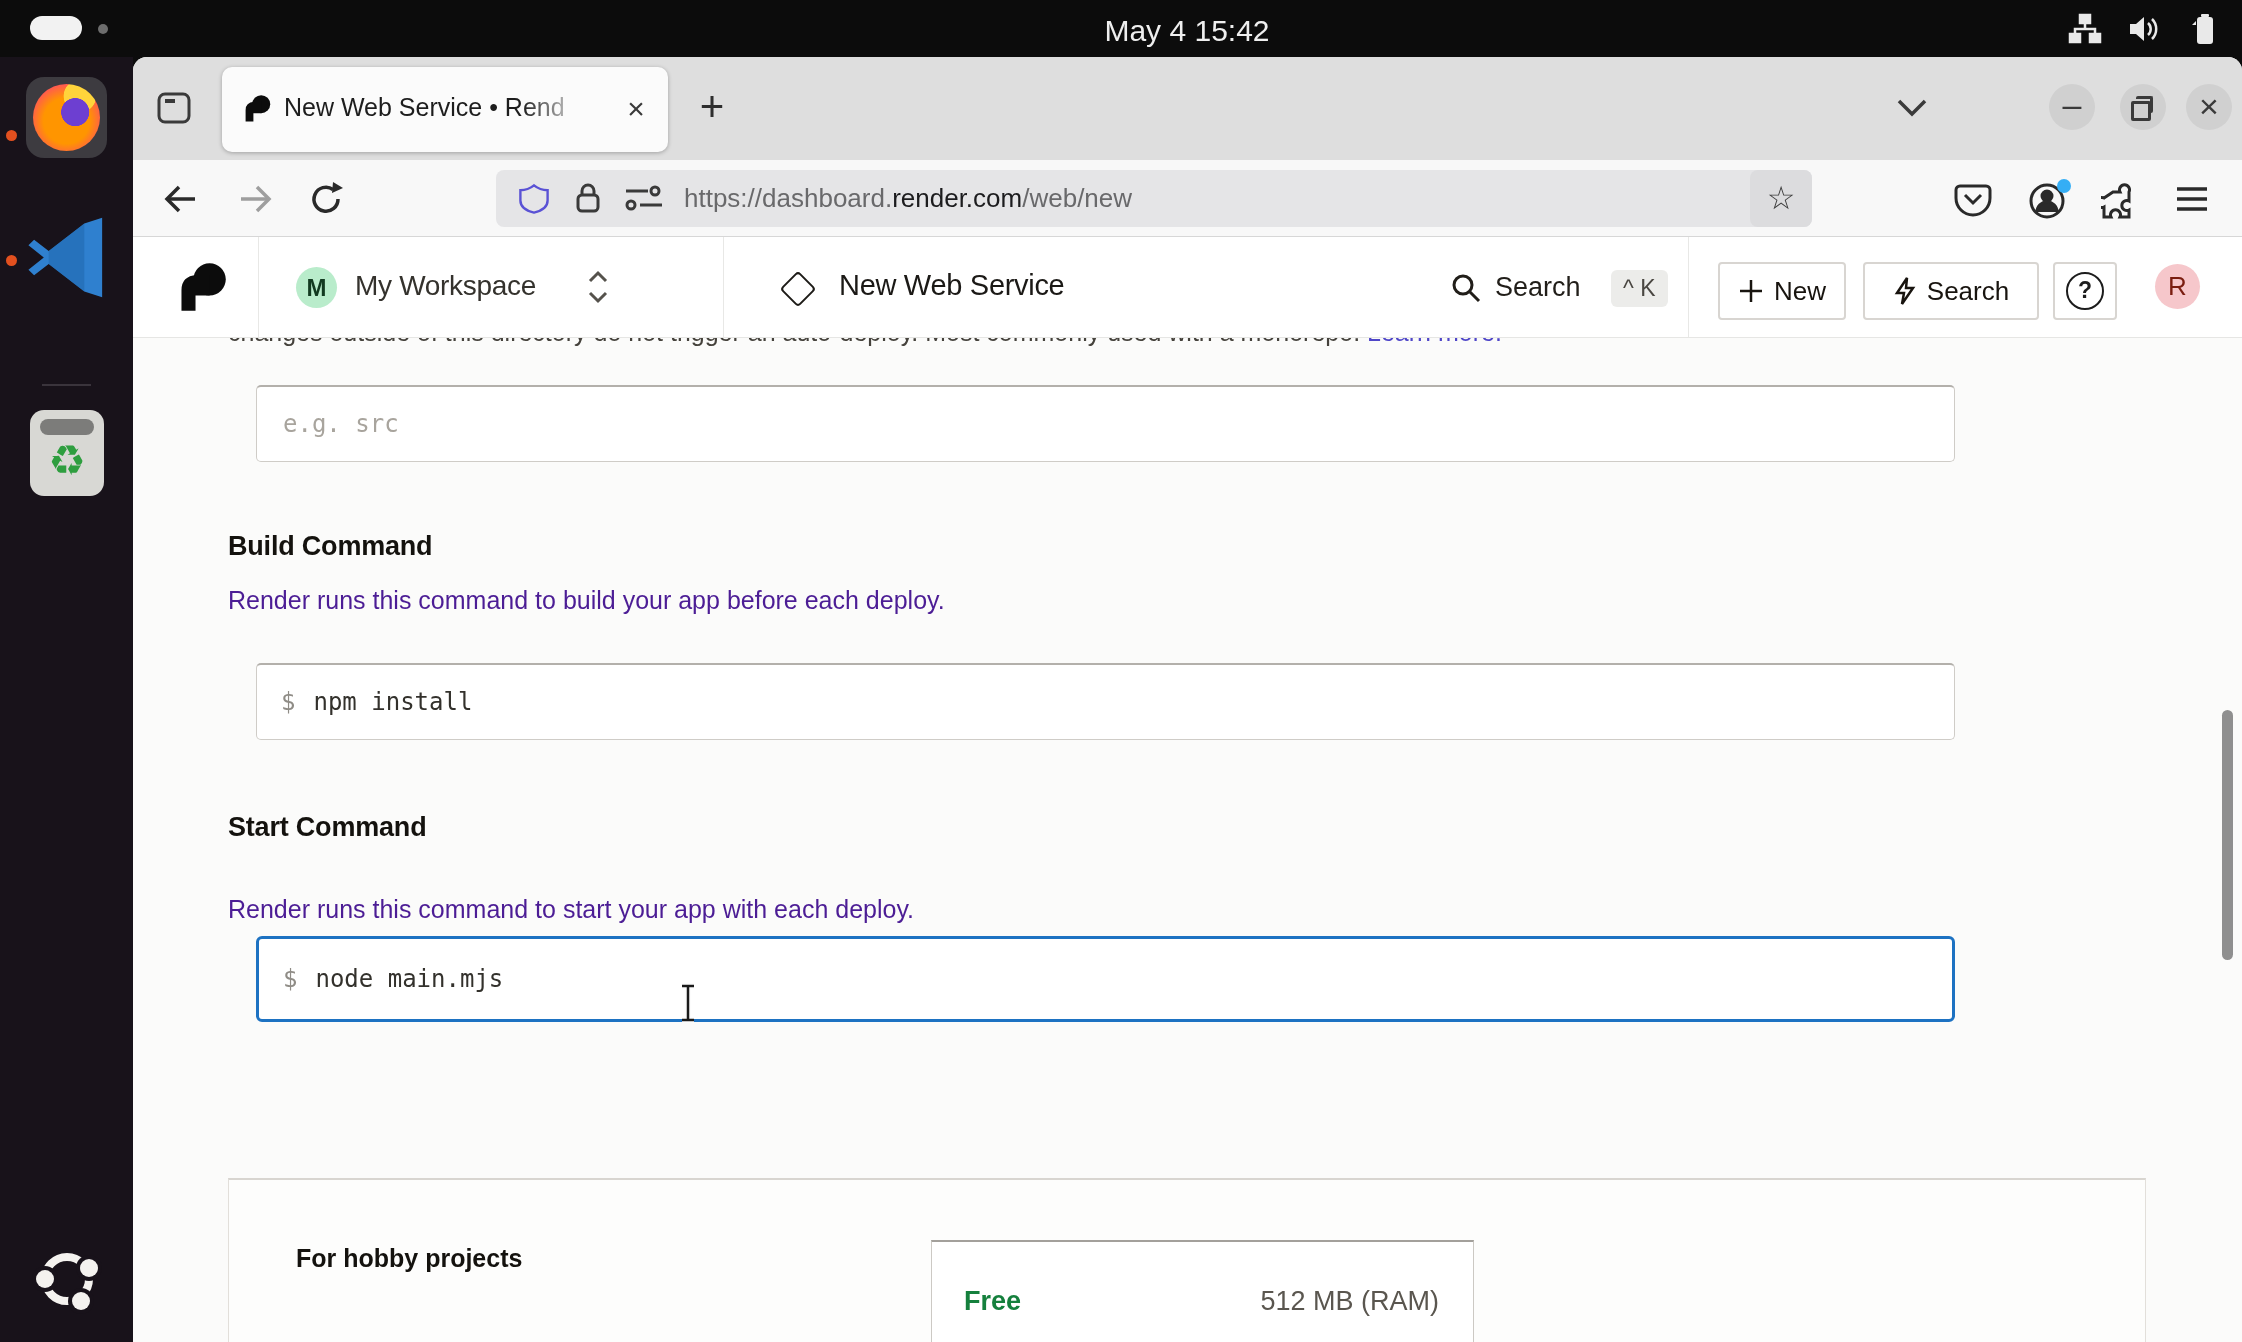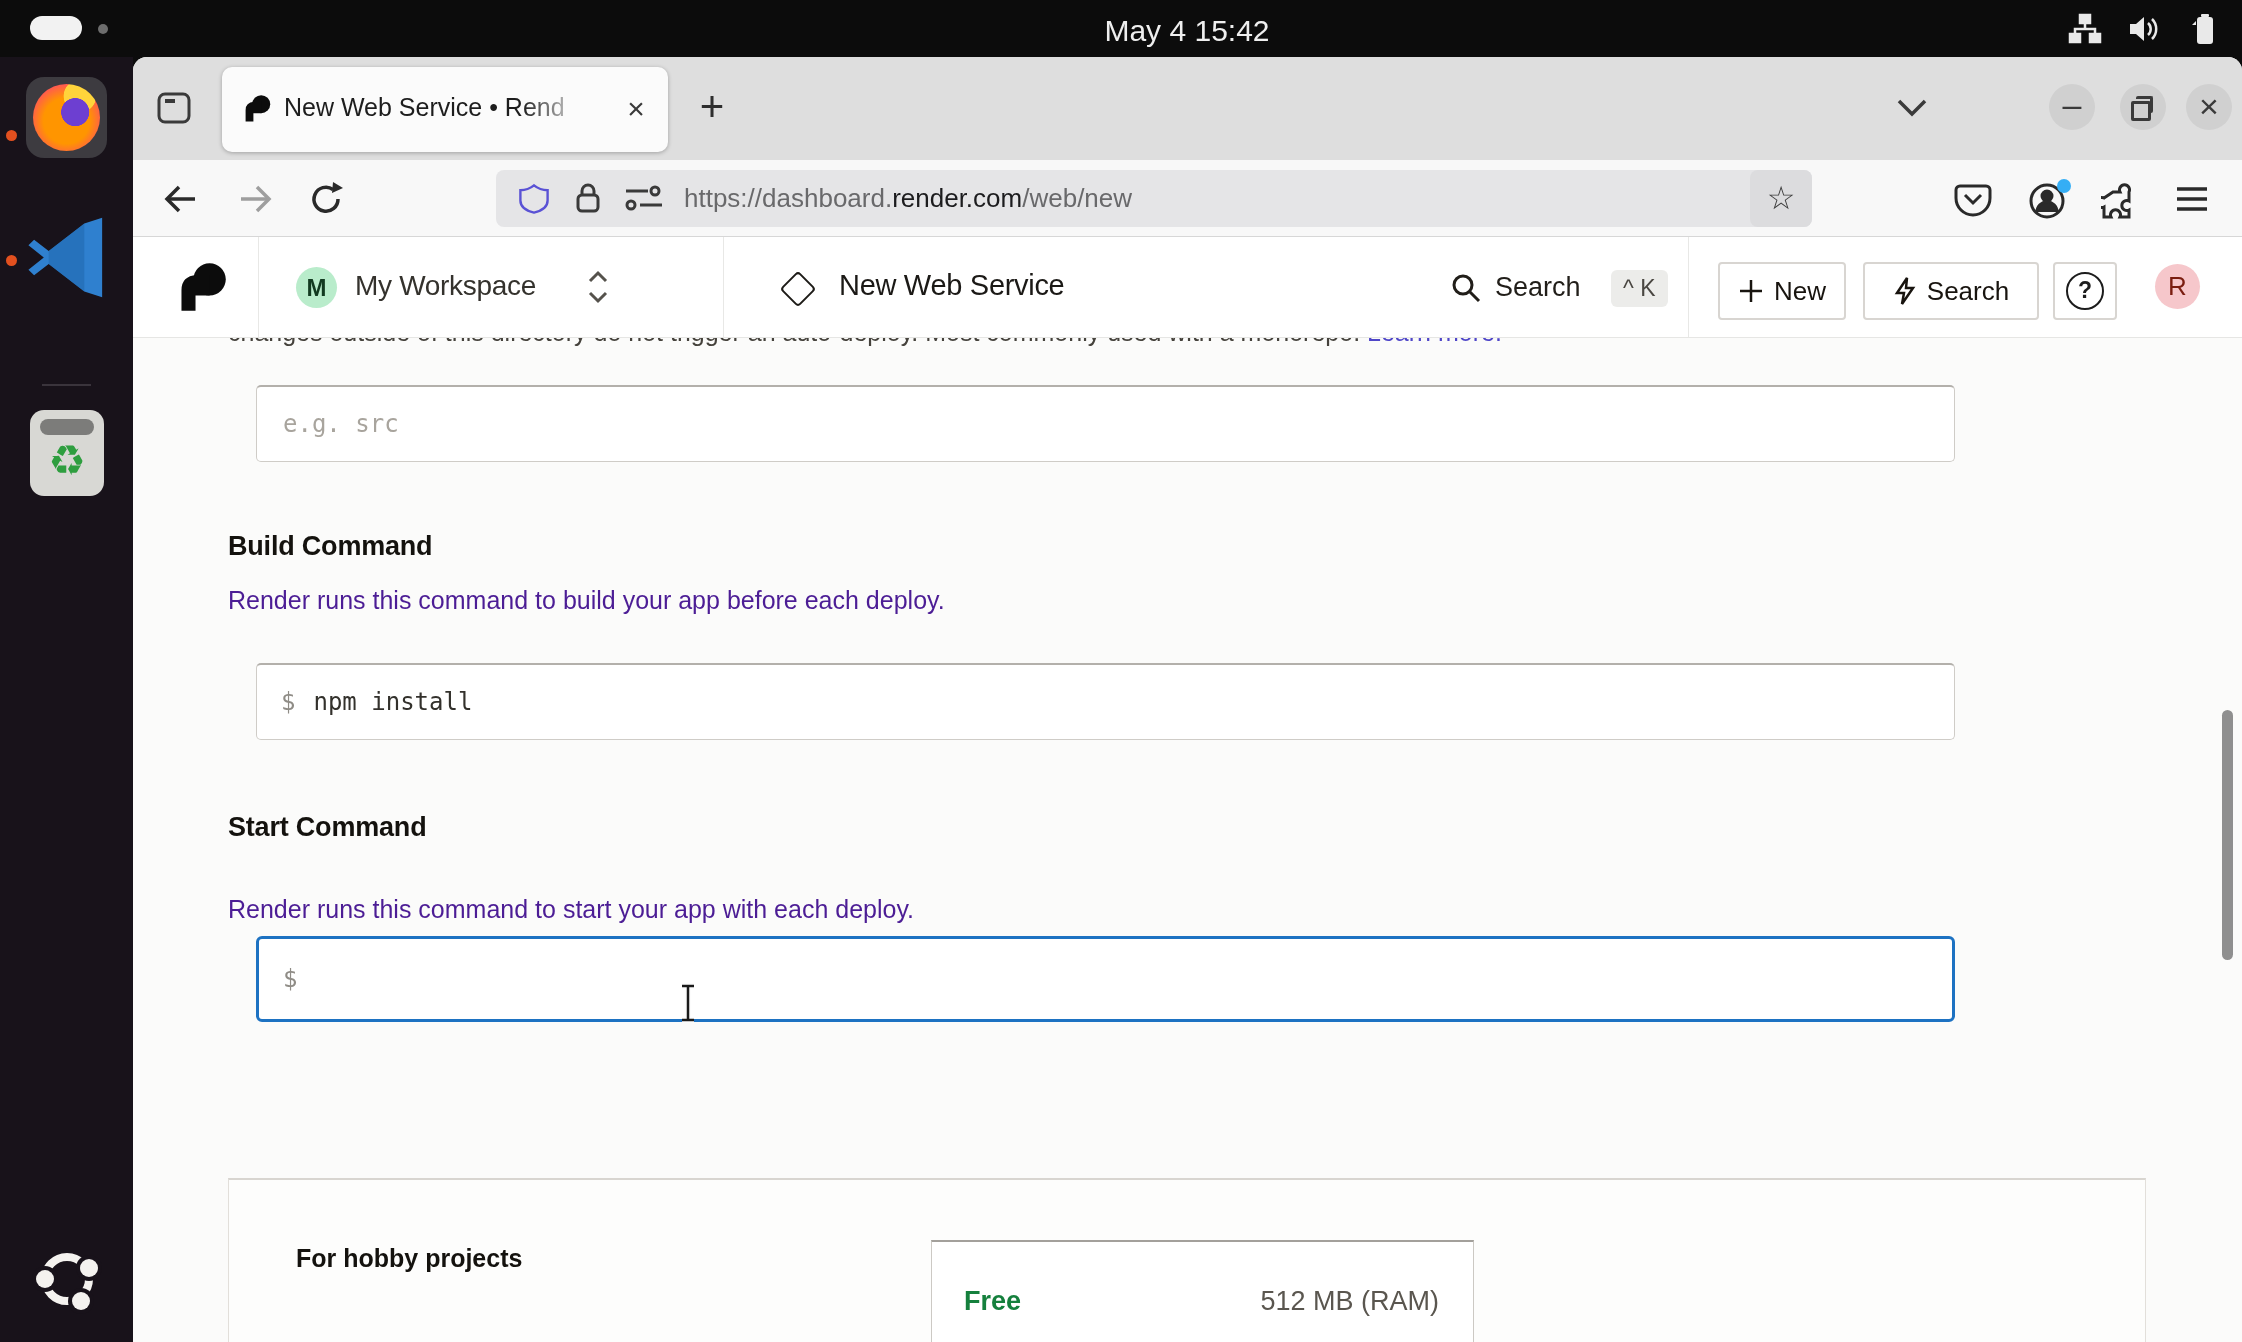--- a/index.html
+++ b/index.html
@@ -361,20 +361,21 @@
       <div id="build-desc" class="abs sec-desc">Render runs this command to build your app before each deploy.</div>
       <div id="field-build" class="abs field">
         <span class="prompt">$</span>
         <input type="text" value="npm install" style="">
       </div>
 
       <div id="start-title" class="abs sec-title">Start Command</div>
       <div id="start-desc" class="abs sec-desc">Render runs this command to start your app with each deploy.</div>
       <div id="field-start" class="abs field">
         <span class="prompt">$</span>
+        <input type="text" value="node main.mjs" style="">
       </div>
 
 
       <div id="instance-card" class="abs">
         <div id="hobby-label" class="abs">For hobby projects</div>
         <div id="free-box" class="abs">
           <div id="free-name" class="abs">Free</div>
           <div id="free-ram" class="abs">512 MB (RAM)</div>
         </div>
       </div>

